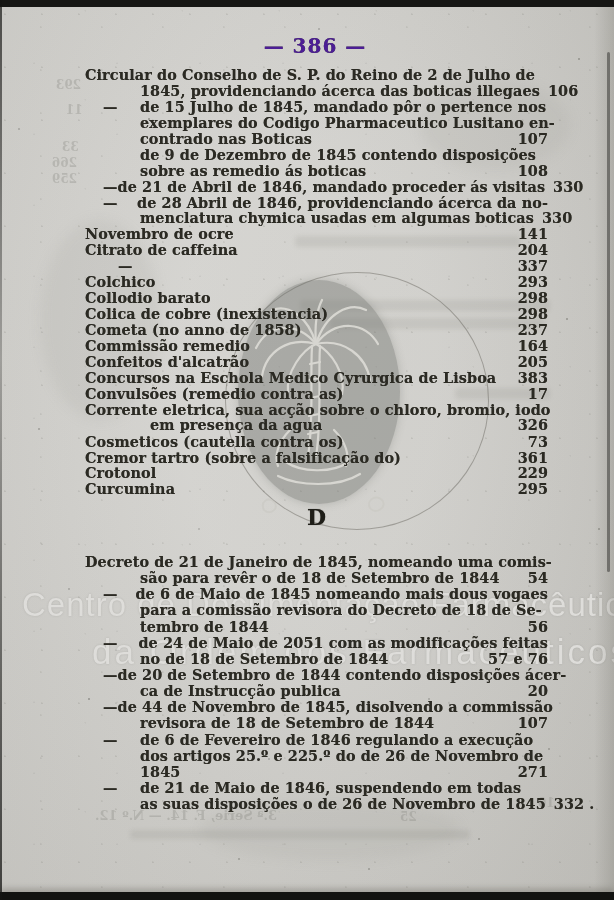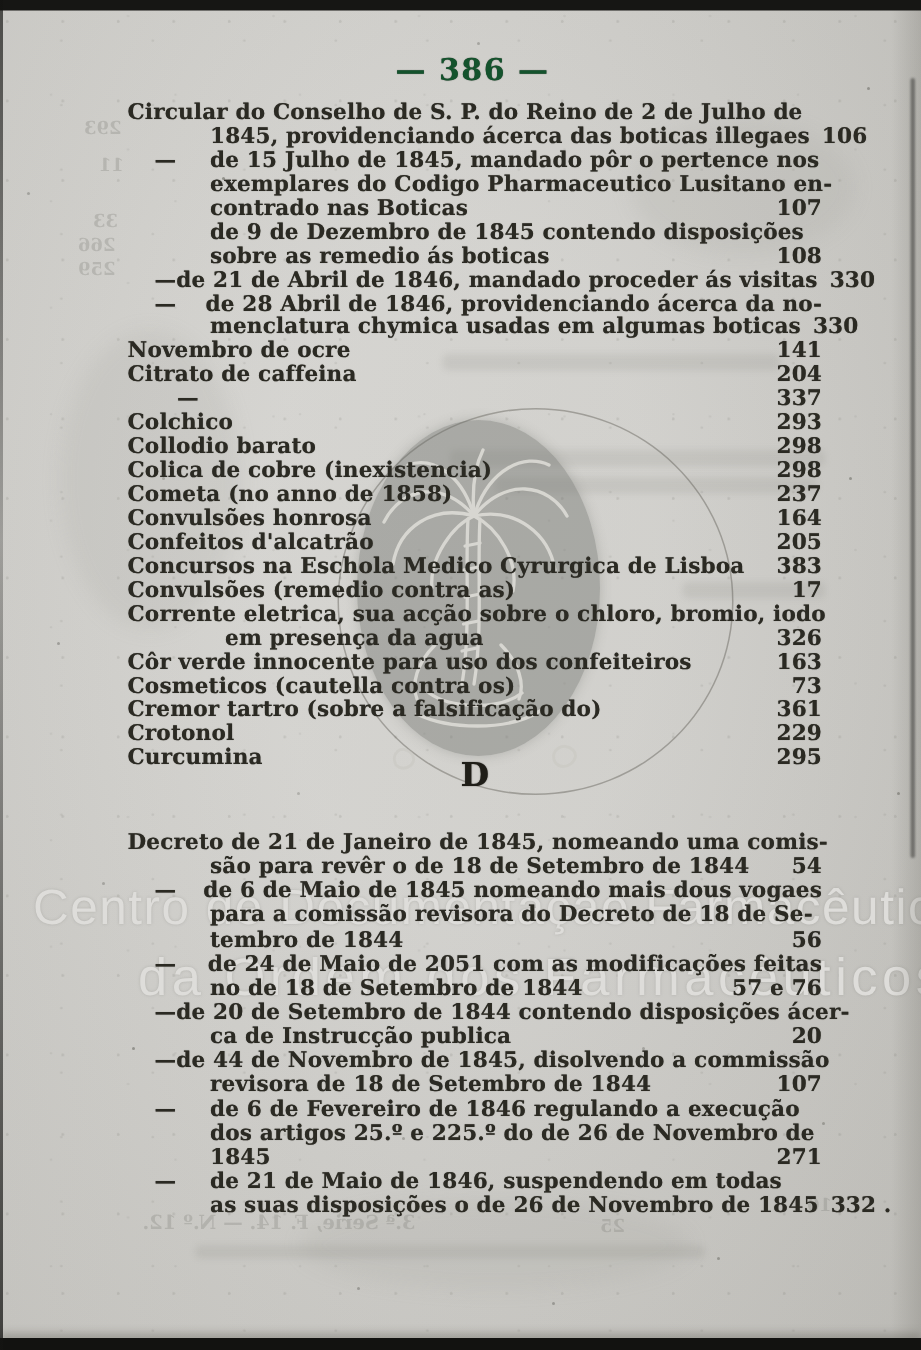--- a/index.html
+++ b/index.html
@@ -39,21 +39,21 @@
     box-shadow:0 -3px 6px rgba(80,78,70,.35);}
   .edge-left{position:absolute;left:0;top:0;width:2px;height:900px;
     background:linear-gradient(180deg, rgba(20,20,18,.7), rgba(20,20,18,.25) 40%, rgba(20,20,18,.6) 80%, rgba(20,20,18,.75));}
   .edge-right{position:absolute;left:607px;top:52px;width:3px;height:520px;border-radius:2px;
     background:rgba(32,32,28,.45);filter:blur(.6px);}
   .edge-right-shade{position:absolute;left:594px;top:0;width:20px;height:900px;
     background:linear-gradient(90deg, transparent, rgba(100,98,90,.22));}
   
   .page-number{
     position:absolute;left:170px;top:34px;width:290px;text-align:center;
-    font-size:20px;font-weight:700;letter-spacing:1px;color:#14532d;
+    font-size:20px;font-weight:700;letter-spacing:1px;color:#4c1d95;
     text-shadow:0 0 .6px rgba(38,37,32,.8);
   }
   
   .ring{position:absolute;left:225px;top:272px;width:262px;height:256px;border-radius:50%;
     border:1px solid rgba(75,74,66,.38);}
   .oval-stamp{position:absolute;left:238px;top:280px;width:162px;height:224px;border-radius:50%;
     background:rgba(106,108,103,.40);box-shadow:0 0 8px rgba(106,108,103,.30);}
   .flourish{position:absolute;left:258px;top:492px;opacity:.55;}
   
   .wm{position:absolute;font-family:"Liberation Sans", sans-serif;color:#dedddA;
@@ -66,21 +66,21 @@
   .smudge{position:absolute;background:rgba(118,118,110,.13);filter:blur(2px);border-radius:4px;}
   
   .text-block{position:absolute;left:85px;top:66px;width:463px;color:#2b2a23;}
   .row{display:flex;align-items:baseline;height:15.95px;white-space:nowrap;
     font-size:14.4px;font-weight:700;letter-spacing:.1px;
     text-shadow:0 0 .5px rgba(43,42,35,.65);}
   #d-list .row{height:16.15px;}
   .dash{display:inline-block;width:37px;}
   .s-base{padding-left:0;}
   .s-cont{padding-left:55px;}
-  .s-cont2{padding-left:65px;}
+  .s-cont2{padding-left:65px;align-items:center;}
   .s-dash{padding-left:18px;}
   .s-dash2{padding-left:33px;}
   .pg{margin-left:auto;padding-left:8px;}
   #c-list{position:absolute;left:0;top:0;width:463px;}
   .section-heading{position:absolute;left:0;top:438px;width:463px;text-align:center;
     font-size:22px;font-weight:700;color:#1f1e18;text-shadow:0 0 .8px rgba(31,30,24,.8);}
   #d-list{position:absolute;left:0;top:487px;width:463px;}
 </style>
 </head>
 <body>
@@ -207,45 +207,41 @@
       </div>
       <div class="row s-base">
         <span class="txt">Colica de cobre (inexistencia)</span>
         <span class="pg">298</span>
       </div>
       <div class="row s-base">
         <span class="txt">Cometa (no anno de 1858)</span>
         <span class="pg">237</span>
       </div>
       <div class="row s-base">
-        <span class="txt">Convulsões honrosa</span>
+        <span class="txt">Commissão remedio</span>
         <span class="pg">164</span>
       </div>
       <div class="row s-base">
         <span class="txt">Confeitos d'alcatrão</span>
         <span class="pg">205</span>
       </div>
       <div class="row s-base">
         <span class="txt">Concursos na Eschola Medico Cyrurgica de Lisboa</span>
         <span class="pg">383</span>
       </div>
       <div class="row s-base">
         <span class="txt">Convulsões (remedio contra as)</span>
         <span class="pg">17</span>
       </div>
       <div class="row s-base">
         <span class="txt">Corrente eletrica, sua acção sobre o chloro, bromio, iodo</span>
       </div>
       <div class="row s-cont2">
         <span class="txt">em presença da agua</span>
         <span class="pg">326</span>
-      </div>
-      <div class="row s-base">
-        <span class="txt">Côr verde innocente para uso dos confeiteiros</span>
-        <span class="pg">163</span>
       </div>
       <div class="row s-base">
         <span class="txt">Cosmeticos (cautella contra os)</span>
         <span class="pg">73</span>
       </div>
       <div class="row s-base">
         <span class="txt">Cremor tartro (sobre a falsificação do)</span>
         <span class="pg">361</span>
       </div>
       <div class="row s-base">

